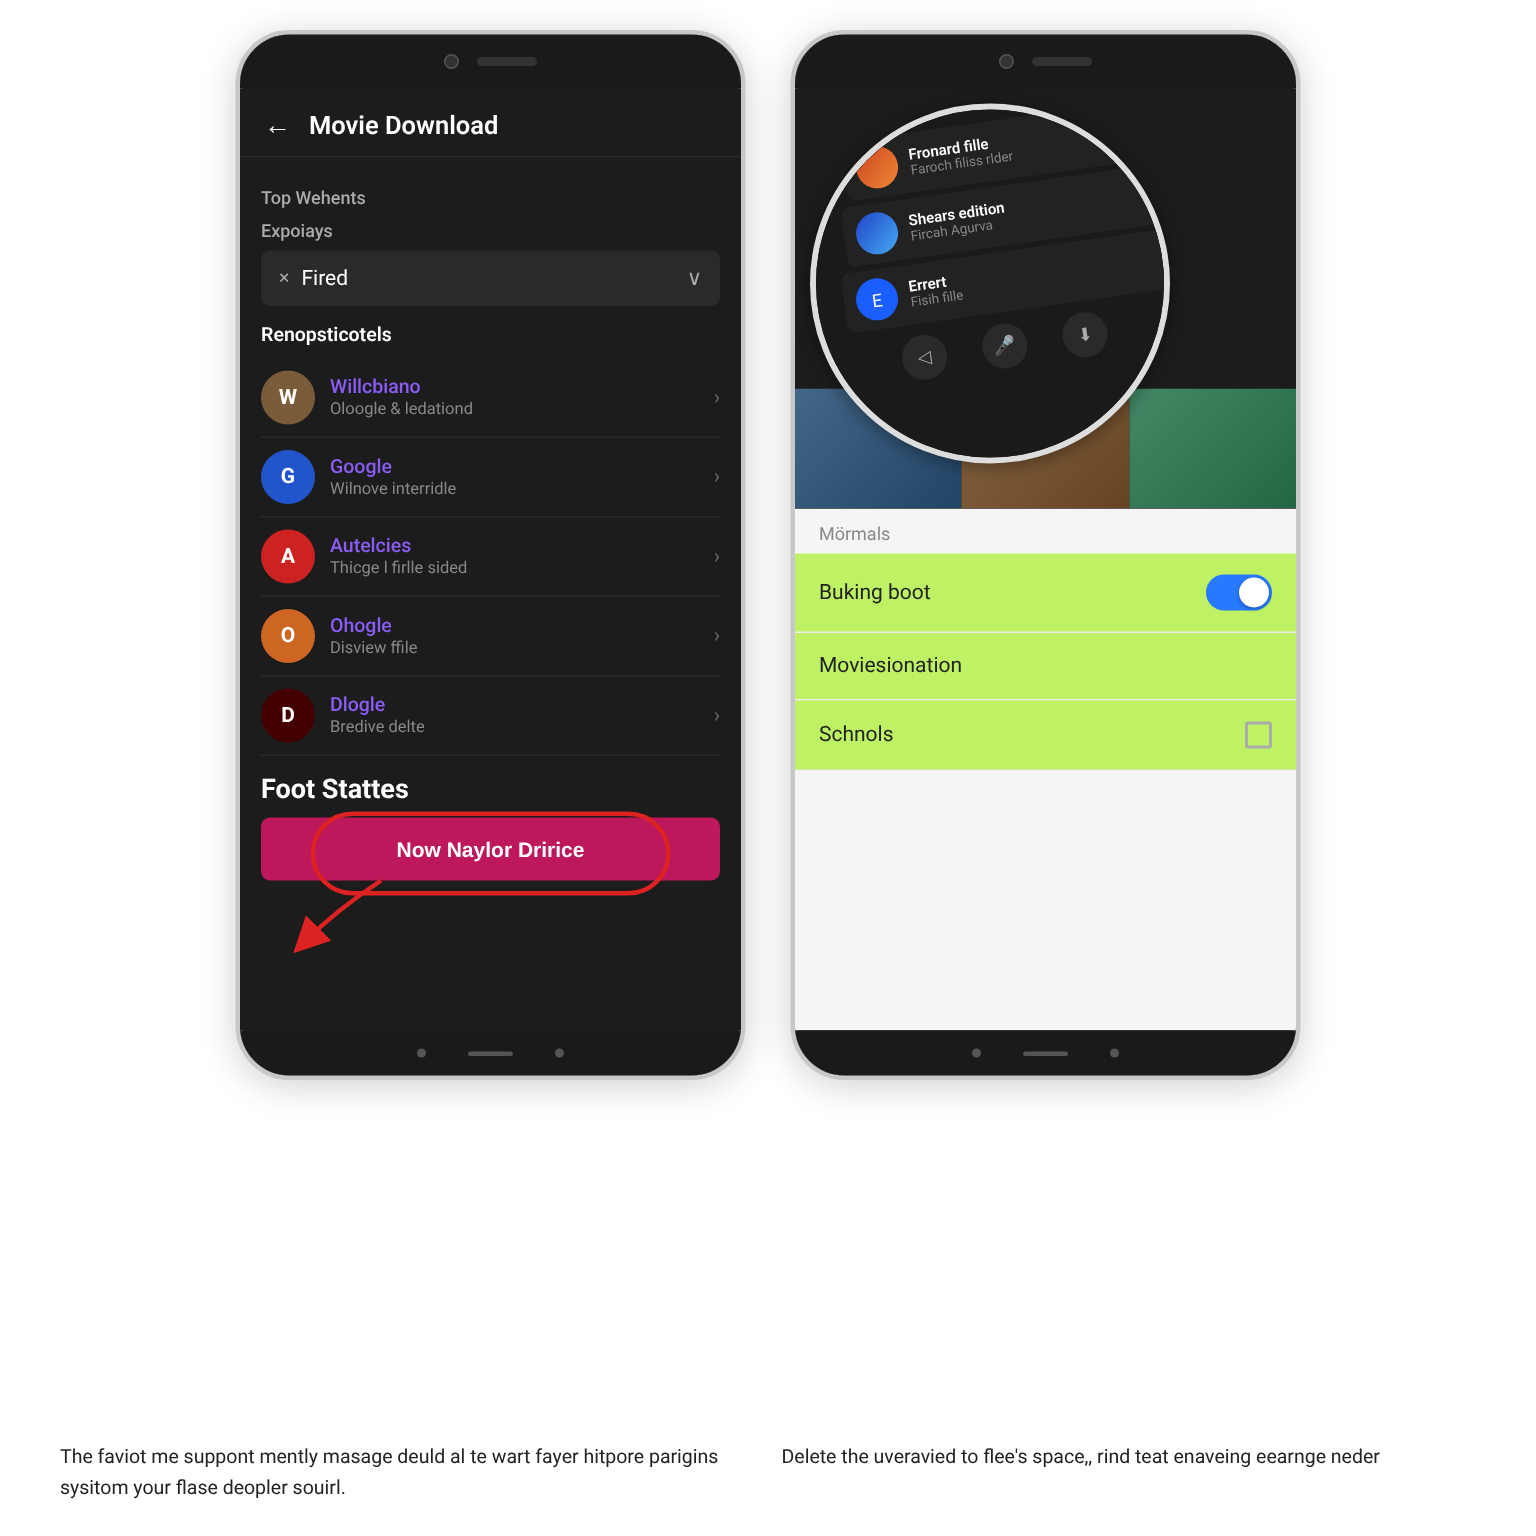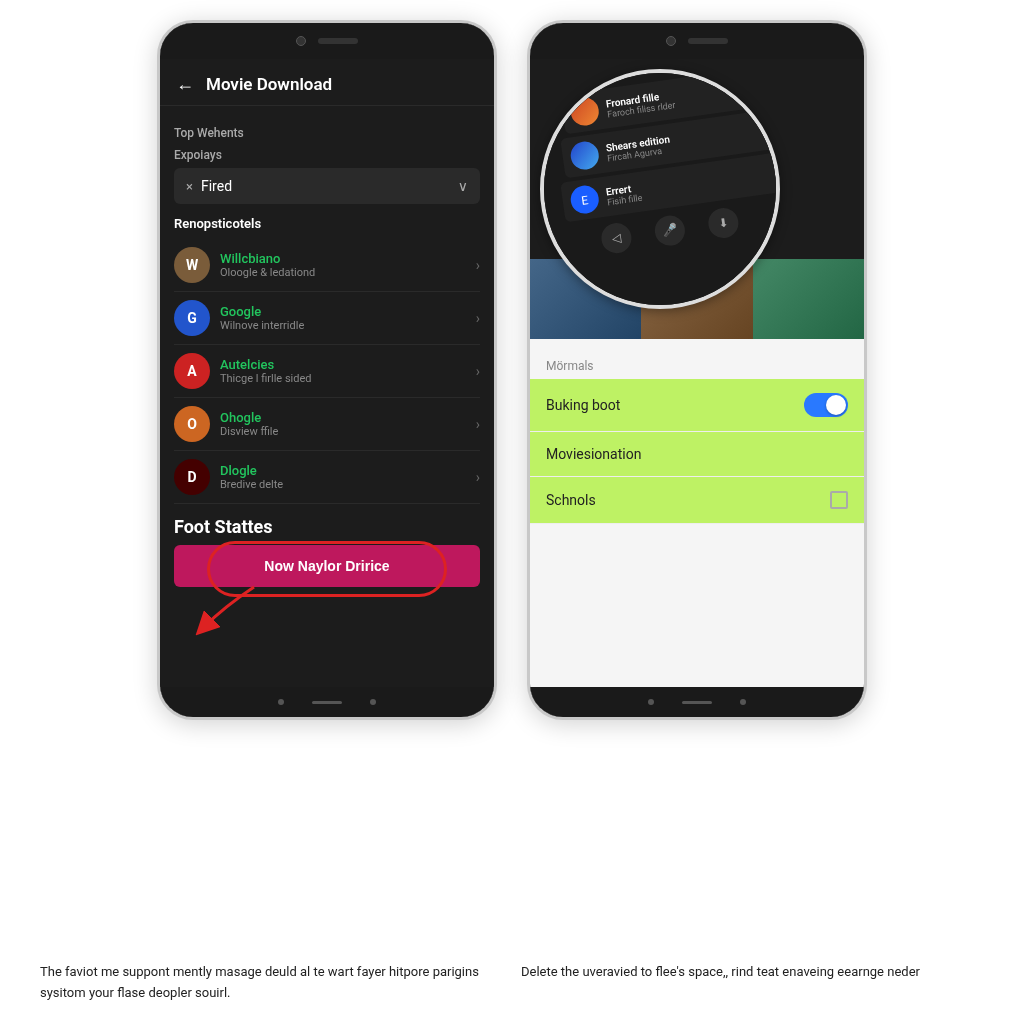--- a/index.html
+++ b/index.html
@@ -165,21 +165,21 @@
       margin-right: 10px;
       flex-shrink: 0;
       overflow: hidden;
       display: flex;
       align-items: center;
       justify-content: center;
       font-size: 14px;
       font-weight: bold;
     }
     .list-text { flex: 1; }
-    .list-title { color: #22c55e; font-size: 13px; font-weight: 500; }
+    .list-title { color: #8b5cf6; font-size: 13px; font-weight: 500; }
     .list-subtitle { color: #888; font-size: 11px; }
     .list-chevron { color: #666; font-size: 14px; }
 
     .avatar-brown { background: #7a5c3a; color: #fff; }
     .avatar-blue { background: #2255cc; color: #fff; }
     .avatar-red { background: #cc2222; color: #fff; }
     .avatar-orange { background: #cc6622; color: #fff; }
     .avatar-dark { background: #440000; color: #fff; }
 
     .foot-states-label {
@@ -300,21 +300,21 @@
     .right-settings {
       flex: 1;
       background: #f5f5f5;
       padding: 0;
       overflow-y: auto;
     }
 
     .settings-section-header {
       color: #888;
       font-size: 12px;
-      padding: 20px 16px 6px;
+      padding: 10px 16px 6px;
       background: #f5f5f5;
     }
 
     .settings-row {
       background: #bef264;
       padding: 14px 16px;
       border-bottom: 1px solid #eee;
       display: flex;
       align-items: center;
       justify-content: space-between;

